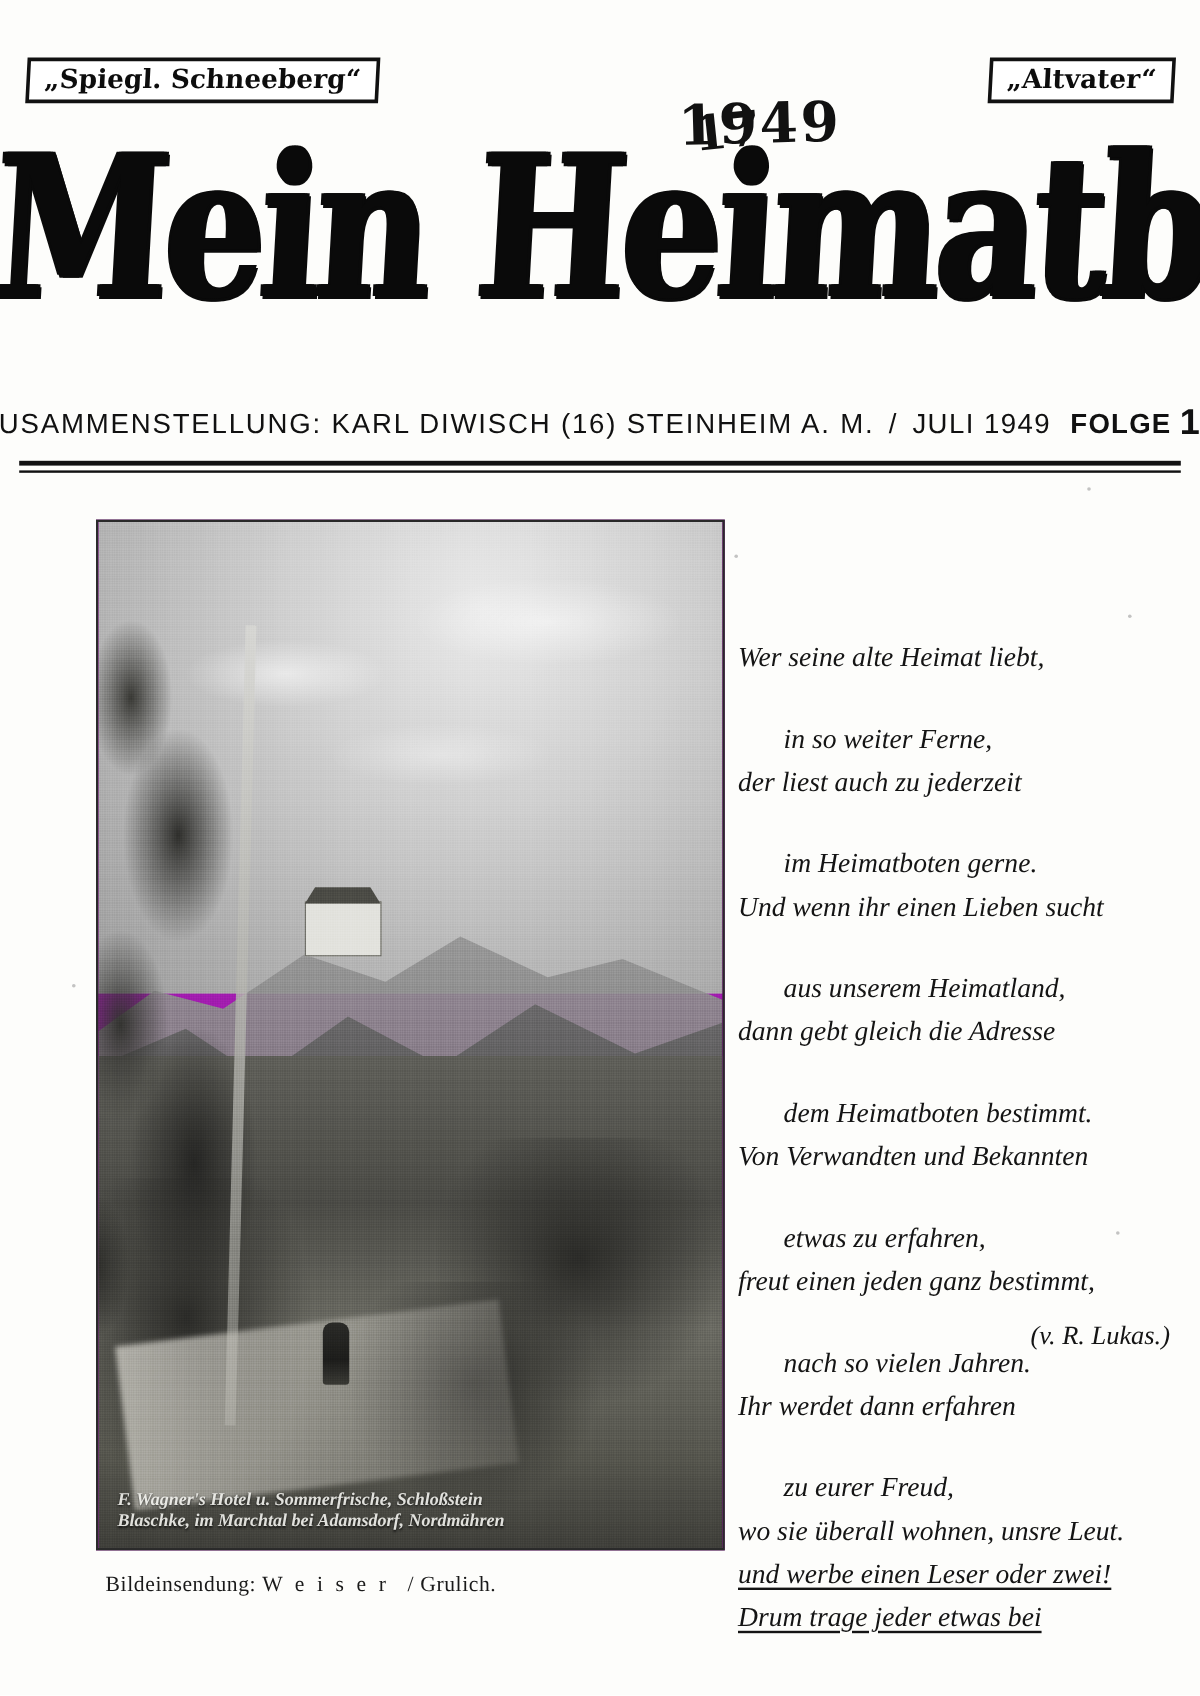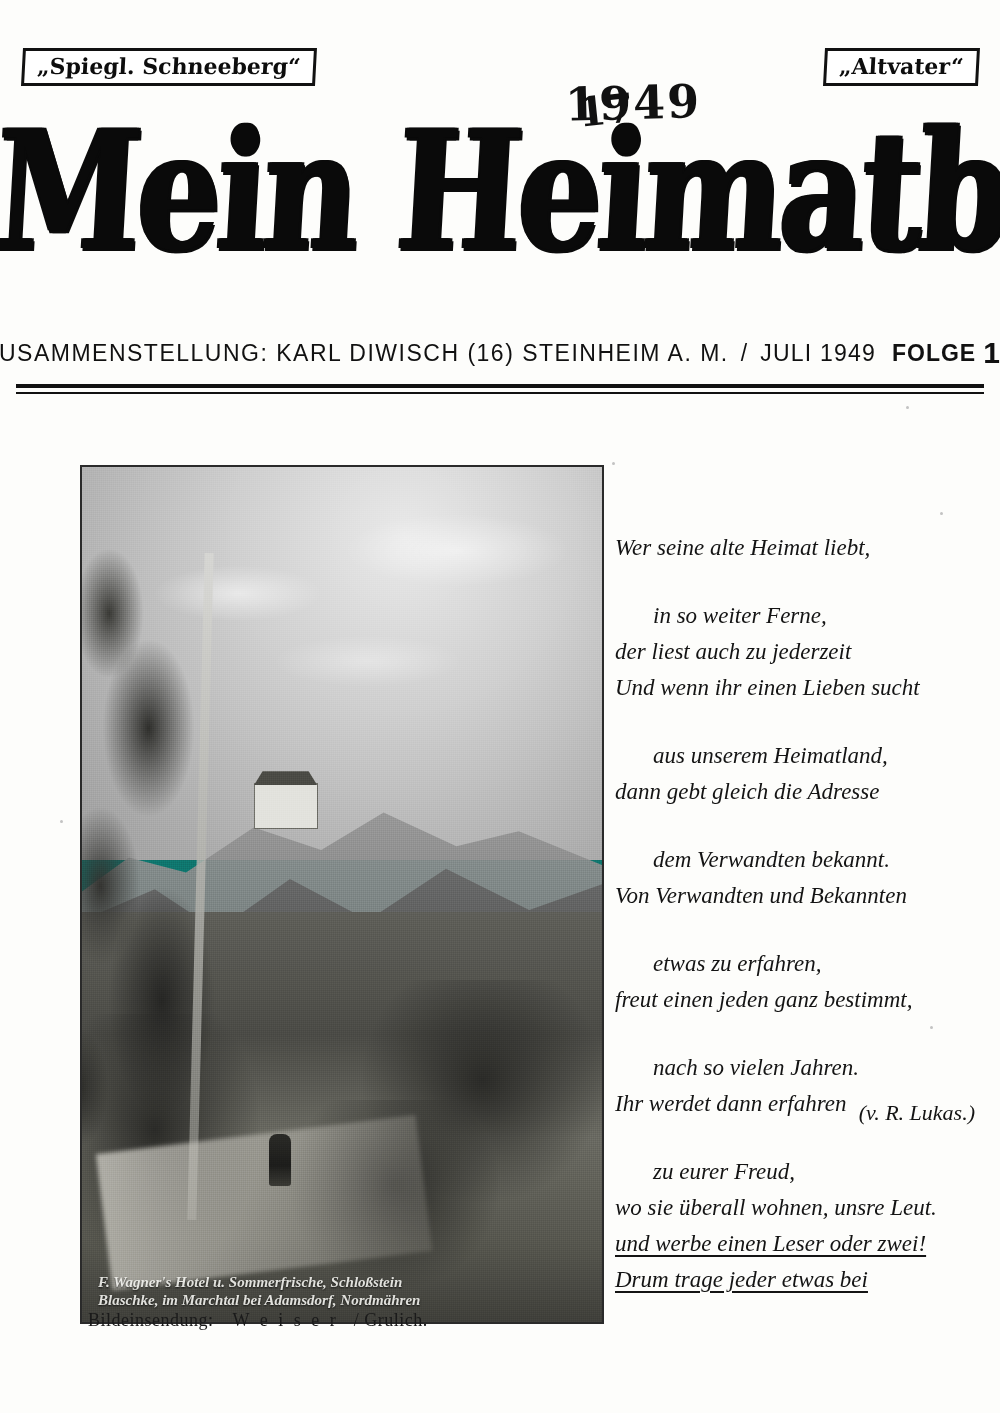--- a/index.html
+++ b/index.html
@@ -134,22 +134,21 @@
 
   
   .photo-frame {
     position: absolute;
     left: 80px;
     top: 433px;
     width: 520px;
     height: 855px;
     border: 2px solid #2a2a2a;
     overflow: hidden;
-    background: #0f766e;
-    margin-top: 32px;
+    background: #a21caf;
   }
   .photo-sky {
     position: absolute;
     left: 0; top: 0;
     width: 100%;
     height: 46%;
     background:
       radial-gradient(ellipse at 62% 18%, #e9e9e9 0%, #cfcfcf 38%, #b4b4b4 70%, #9d9d9d 100%);
   }
   .photo-clouds {
@@ -372,32 +371,33 @@
     <div class="photo-figure"></div>
     <div class="photo-grain"></div>
     <div class="photo-caption">
       <div>F. Wagner's Hotel u. Sommerfrische, Schloßstein</div>
       <div>Blaschke, im Marchtal bei Adamsdorf, Nordmähren</div>
     </div>
   </div>
 
   <div class="photo-credit">
     <span>Bildeinsendung:</span>
-    <span class="spaced" style="margin-left:14px;">W e i s e r</span>
+    <span class="spaced" style="">W e i s e r</span>
     <span style="margin-left:10px;">/ Grulich.</span>
   </div>
 
   <div class="poem">
       <div class="line">Wer seine alte Heimat liebt,</div>
       <div class="line indent">in so weiter Ferne,</div>
       <div class="line">der liest auch zu jederzeit</div>
+      <div class="line indent">im Heimatboten gerne.</div>
       <div class="line">Und wenn ihr einen Lieben sucht</div>
       <div class="line indent">aus unserem Heimatland,</div>
       <div class="line">dann gebt gleich die Adresse</div>
-      <div class="line indent">dem Verwandten bekannt.</div>
+      <div class="line indent">dem Heimatboten bestimmt.</div>
       <div class="line">Von Verwandten und Bekannten</div>
       <div class="line indent">etwas zu erfahren,</div>
       <div class="line">freut einen jeden ganz bestimmt,</div>
       <div class="line indent">nach so vielen Jahren.</div>
       <div class="line">Ihr werdet dann erfahren</div>
       <div class="line indent">zu eurer Freud,</div>
       <div class="line">wo sie überall wohnen, unsre Leut.</div>
       <div class="line underline">und werbe einen Leser oder zwei!</div>
       <div class="line underline">Drum trage jeder etwas bei</div>
     </div>

